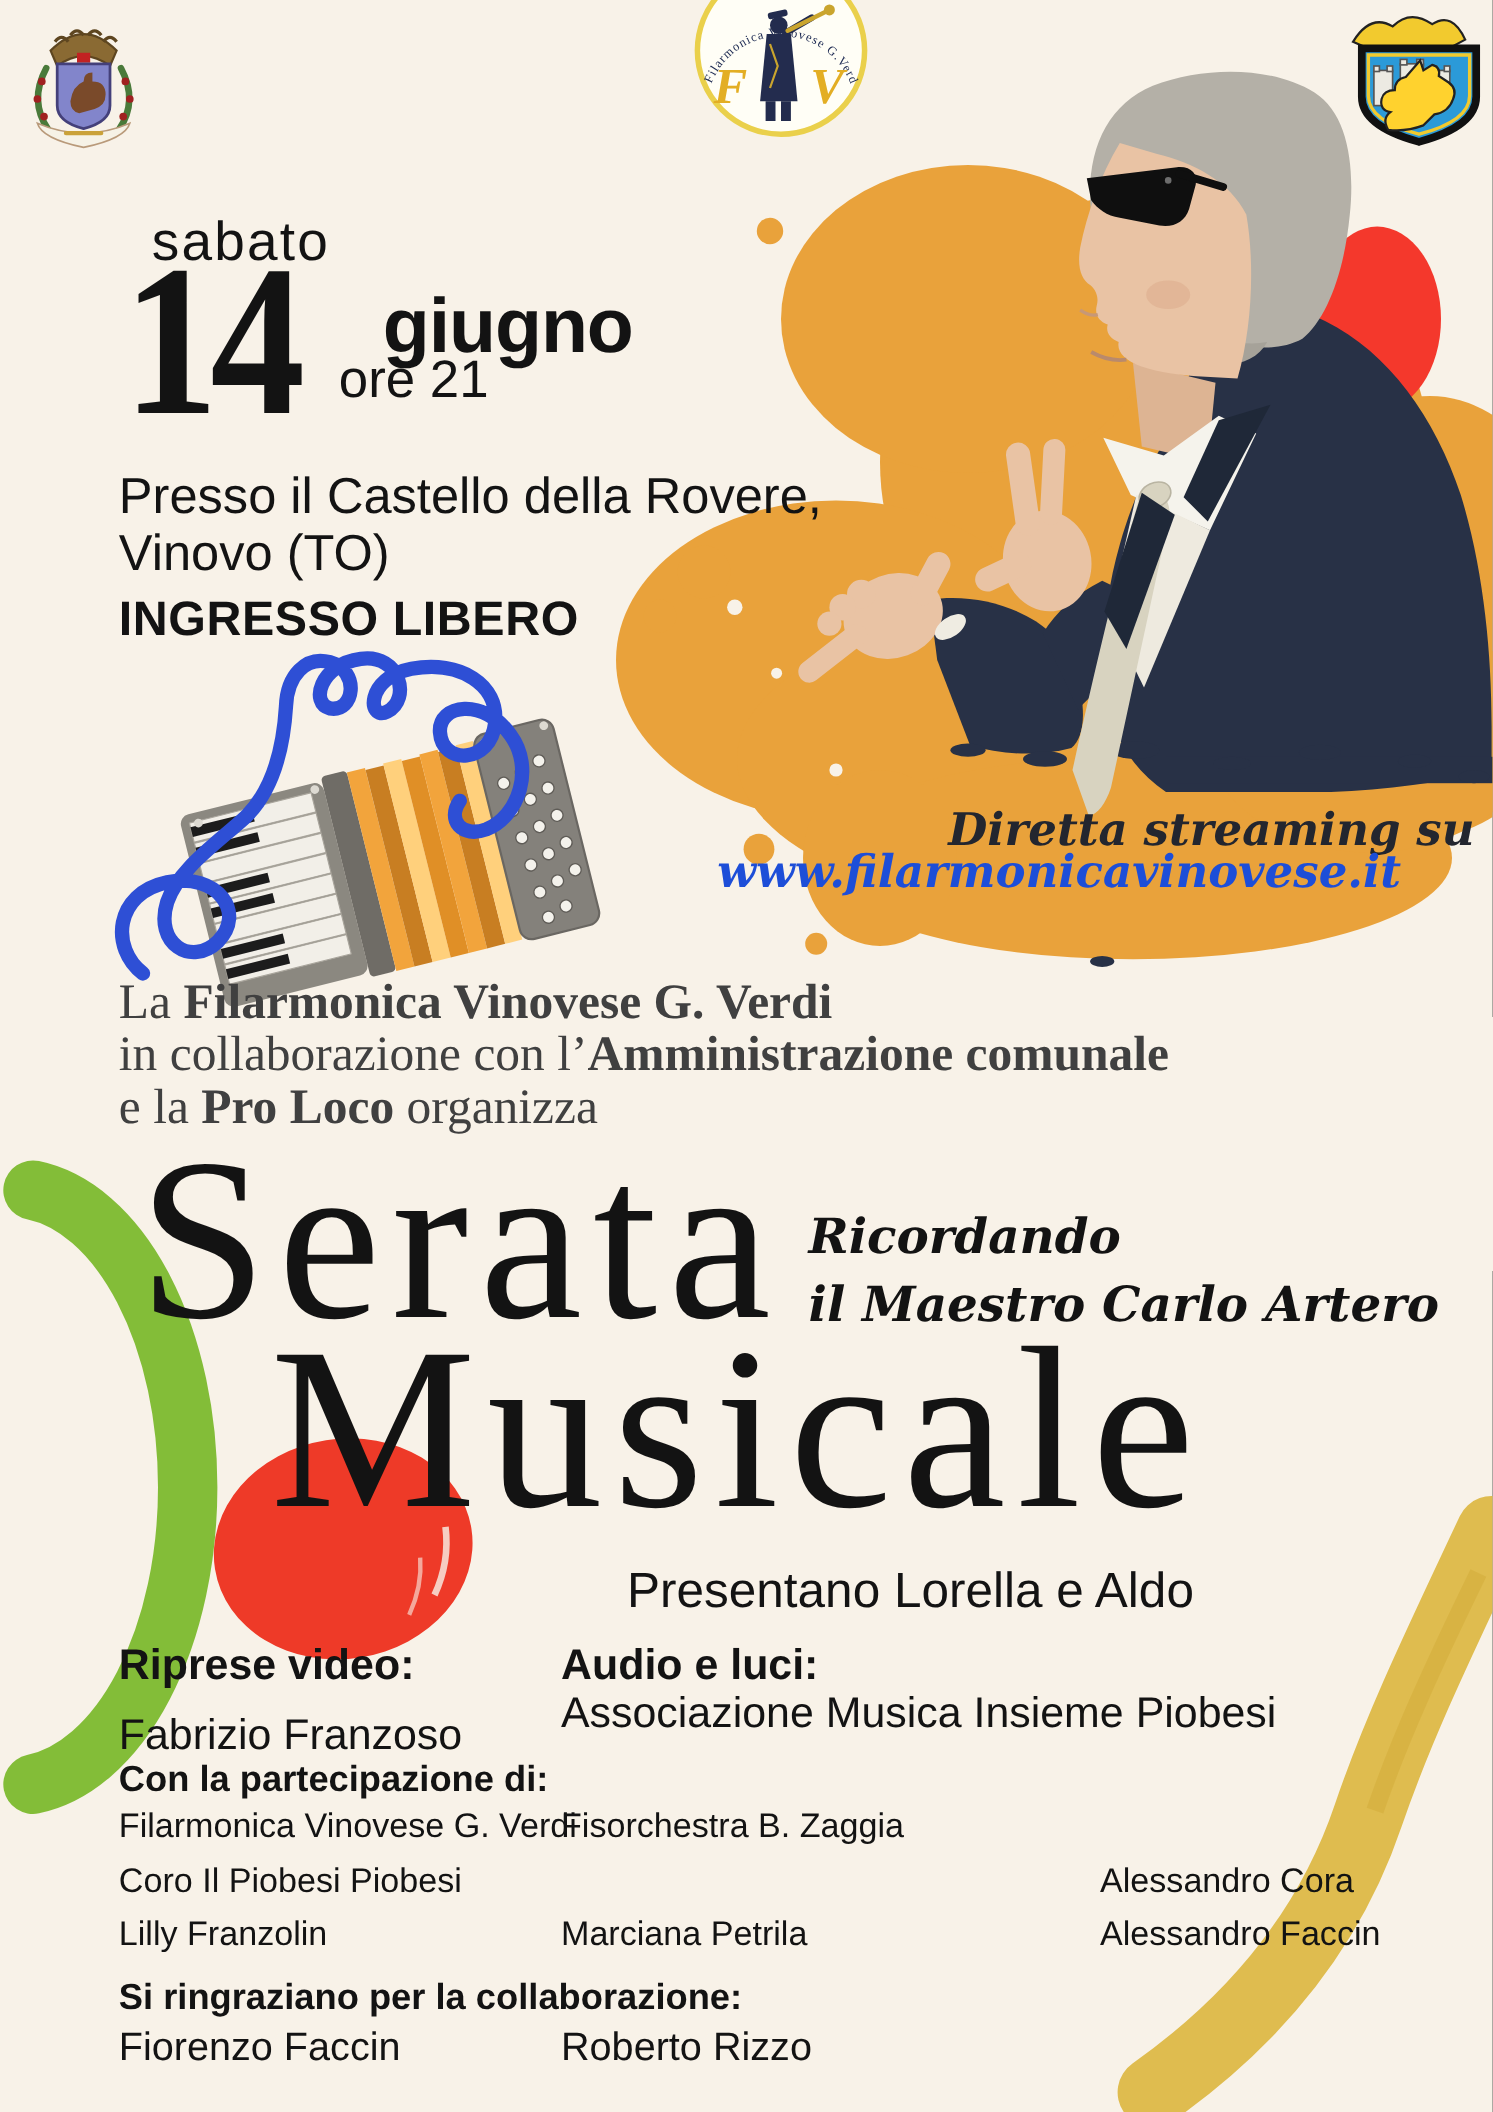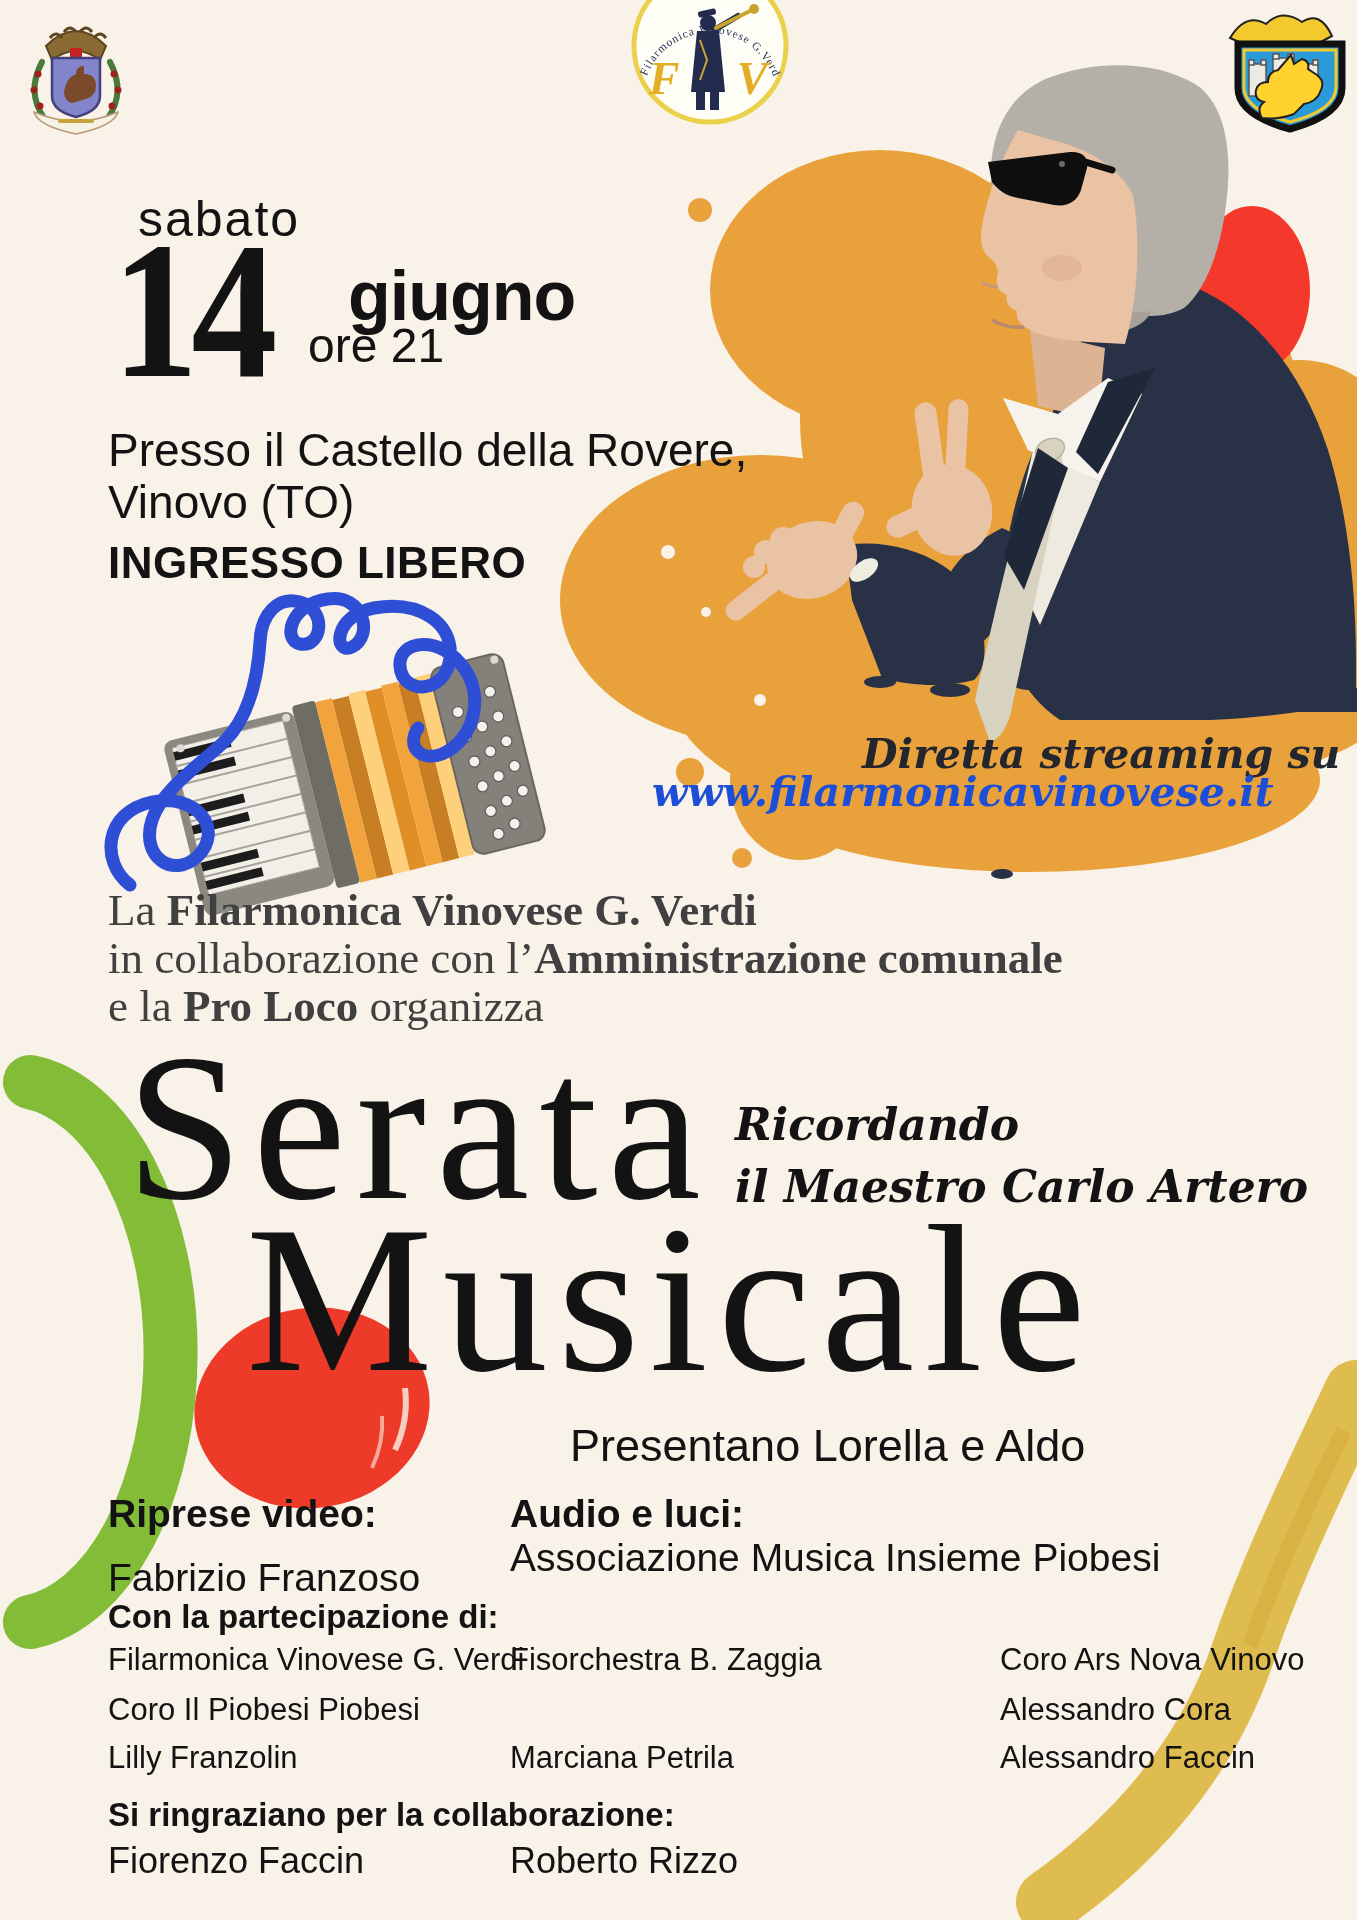--- a/index.html
+++ b/index.html
@@ -289,21 +289,20 @@
 
   <div class="abs sans ink lbl" style="left:108px;top:1492px;">Riprese video:</div>
   <div class="abs sans ink val" style="left:108px;top:1536px;margin-top:20px;">Fabrizio Franzoso</div>
   <div class="abs sans ink lbl" style="left:510px;top:1492px;">Audio e luci:</div>
   <div class="abs sans ink val" style="left:510px;top:1536px;">Associazione Musica Insieme Piobesi</div>
 
   <div class="abs sans ink head-sm" style="left:108px;top:1598px;">Con la partecipazione di:</div>
 
   <div class="abs sans ink row-txt" style="left:108px;top:1642px;">Filarmonica Vinovese G. Verdi</div>
   <div class="abs sans ink row-txt" style="left:510px;top:1642px;">Fisorchestra B. Zaggia</div>
-  <div class="abs sans ink row-txt" style="left:1000px;top:1642px;">Coro Ars Nova Vinovo</div>
 
   <div class="abs sans ink row-txt" style="left:108px;top:1692px;">Coro Il Piobesi Piobesi</div>
   <div class="abs sans ink row-txt" style="left:1000px;top:1692px;">Alessandro Cora</div>
 
   <div class="abs sans ink row-txt" style="left:108px;top:1740px;">Lilly Franzolin</div>
   <div class="abs sans ink row-txt" style="left:510px;top:1740px;">Marciana Petrila</div>
   <div class="abs sans ink row-txt" style="left:1000px;top:1740px;">Alessandro Faccin</div>
 
   <div class="abs sans ink head-sm" style="left:108px;top:1796px;">Si ringraziano per la collaborazione:</div>
   <div class="abs sans ink thanks-name" style="left:108px;top:1840px;">Fiorenzo Faccin</div>

